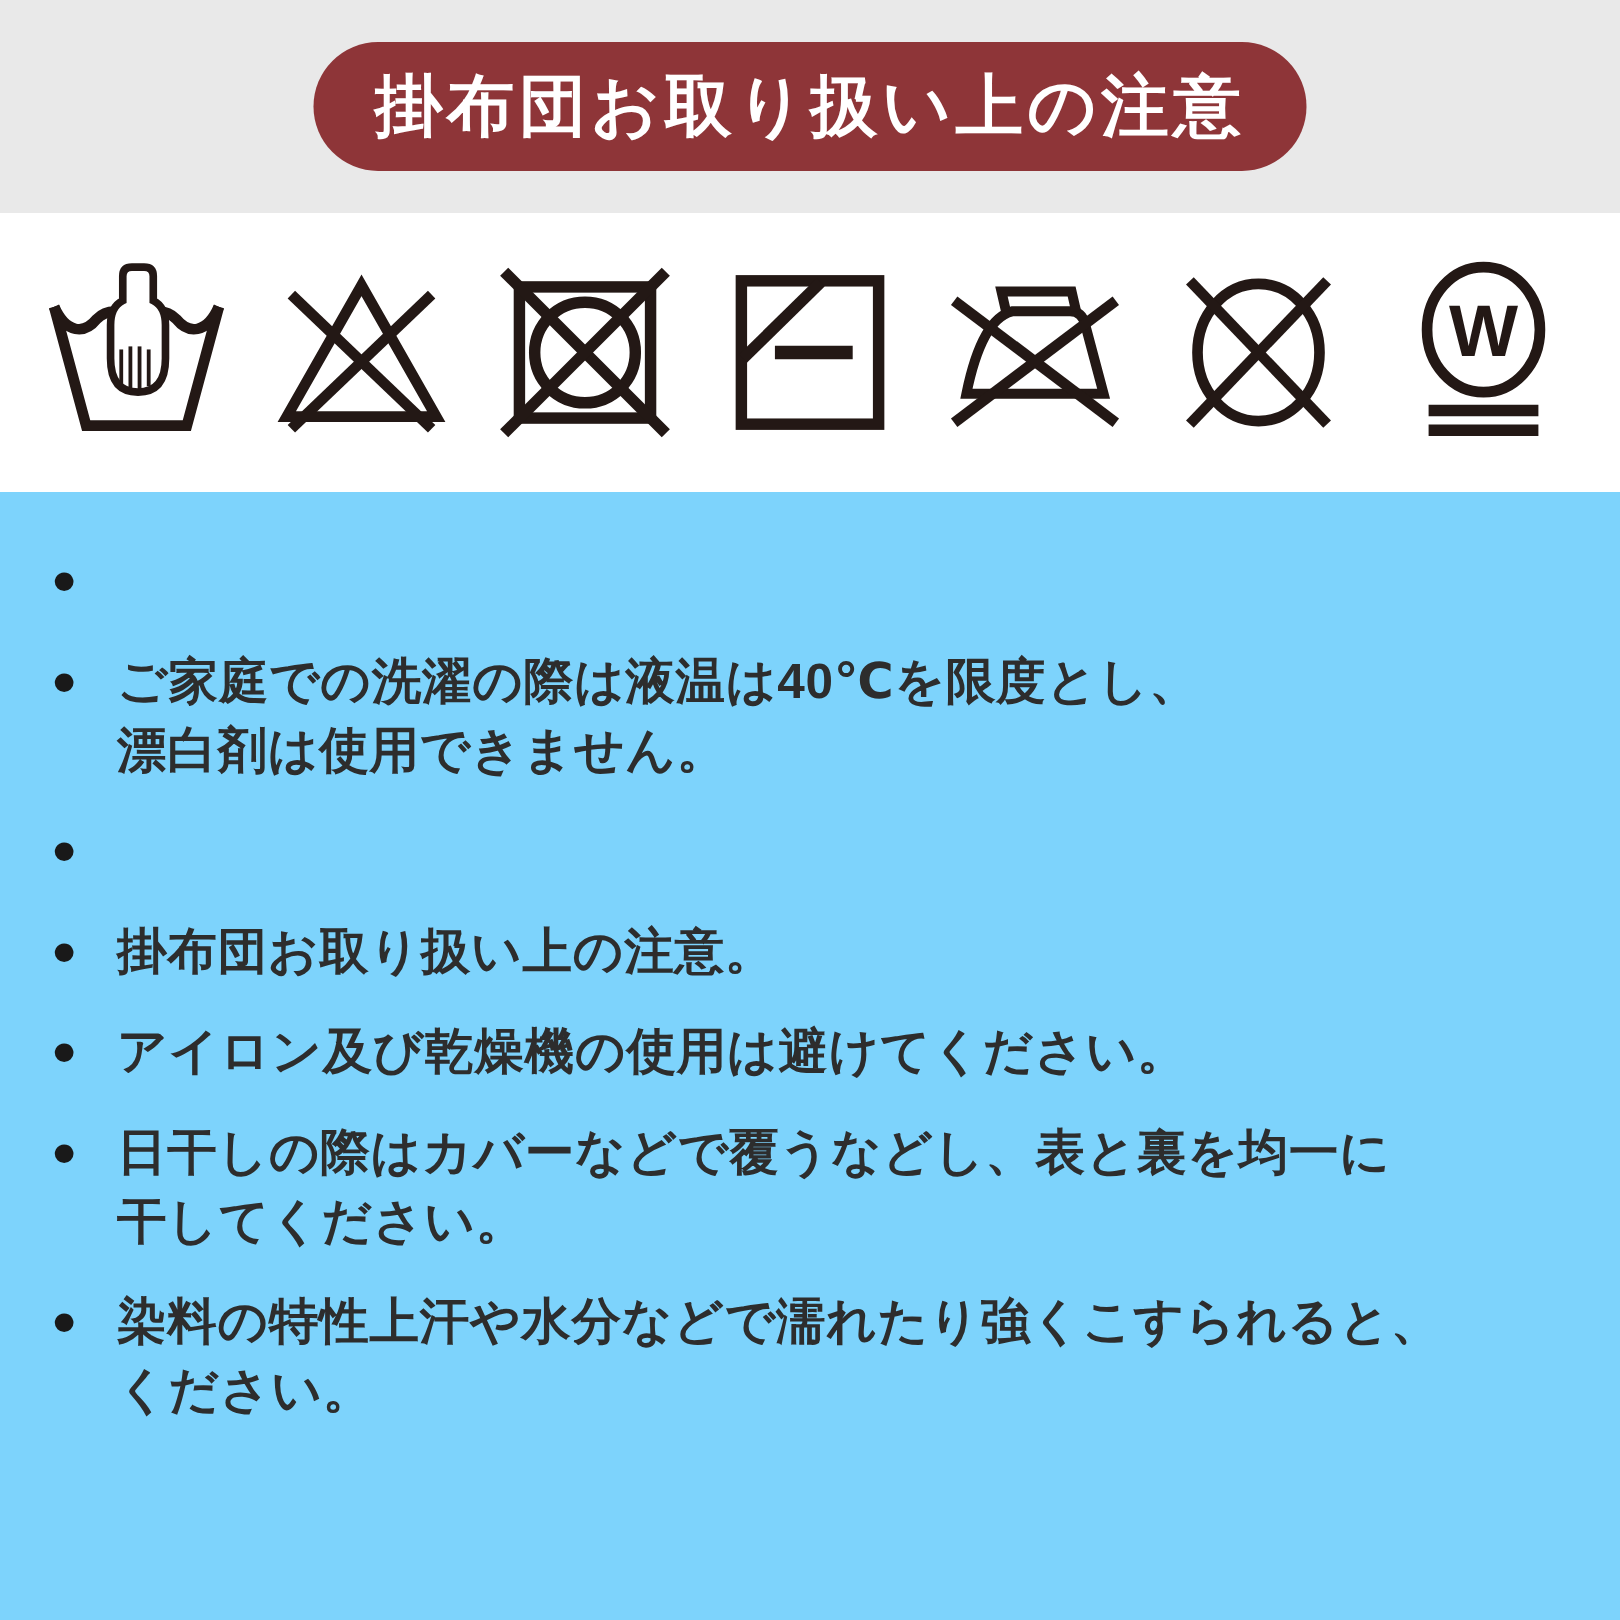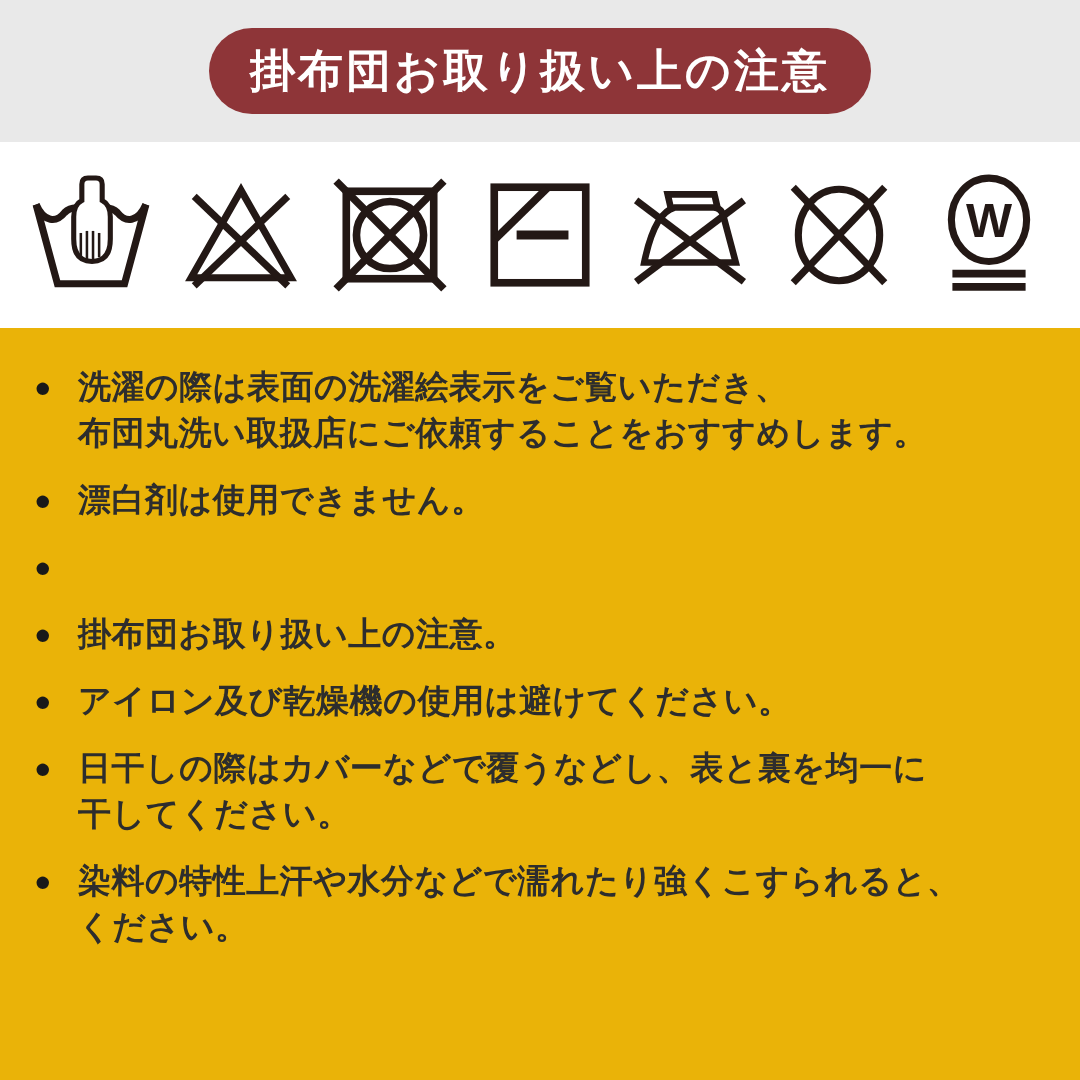--- a/index.html
+++ b/index.html
@@ -1,19 +1,19 @@
 <!DOCTYPE html>
 <html><head>
 <meta charset="utf-8">
 <style>
   html,body{margin:0;padding:0;}
   .page{
     position:relative;
     width:1080px;height:1080px;
-    background:#eab308;
+    background:#7dd3fc;
     font-family:"Liberation Sans","DejaVu Sans",sans-serif;
     overflow:hidden;
   }
   .top-section{
     height:142px;
     display:flex;align-items:center;justify-content:center;
     background:#e9e9e9;
   }
   .header-pill{
     width:662px;height:86px;
@@ -134,29 +134,26 @@
           <path d="M24,111 L96,111"></path>
       </g>
     </svg>
 
   </div>
 
   <div class="notes-section">
 
     <div class="note">
       <span class="bullet">●</span>
-      <div class="note-lines">
-        <div>洗濯の際は表面の洗濯絵表示をご覧いただき、</div>
-        <div>布団丸洗い取扱店にご依頼することをおすすめします。</div>
-      </div>
     </div>
 
     <div class="note">
       <span class="bullet">●</span>
       <div class="note-lines">
+        <div>ご家庭での洗濯の際は液温は40℃を限度とし、</div>
         <div>漂白剤は使用できません。</div>
       </div>
     </div>
 
     <div class="note">
       <span class="bullet">●</span>
     </div>
 
     <div class="note">
       <span class="bullet">●</span>

